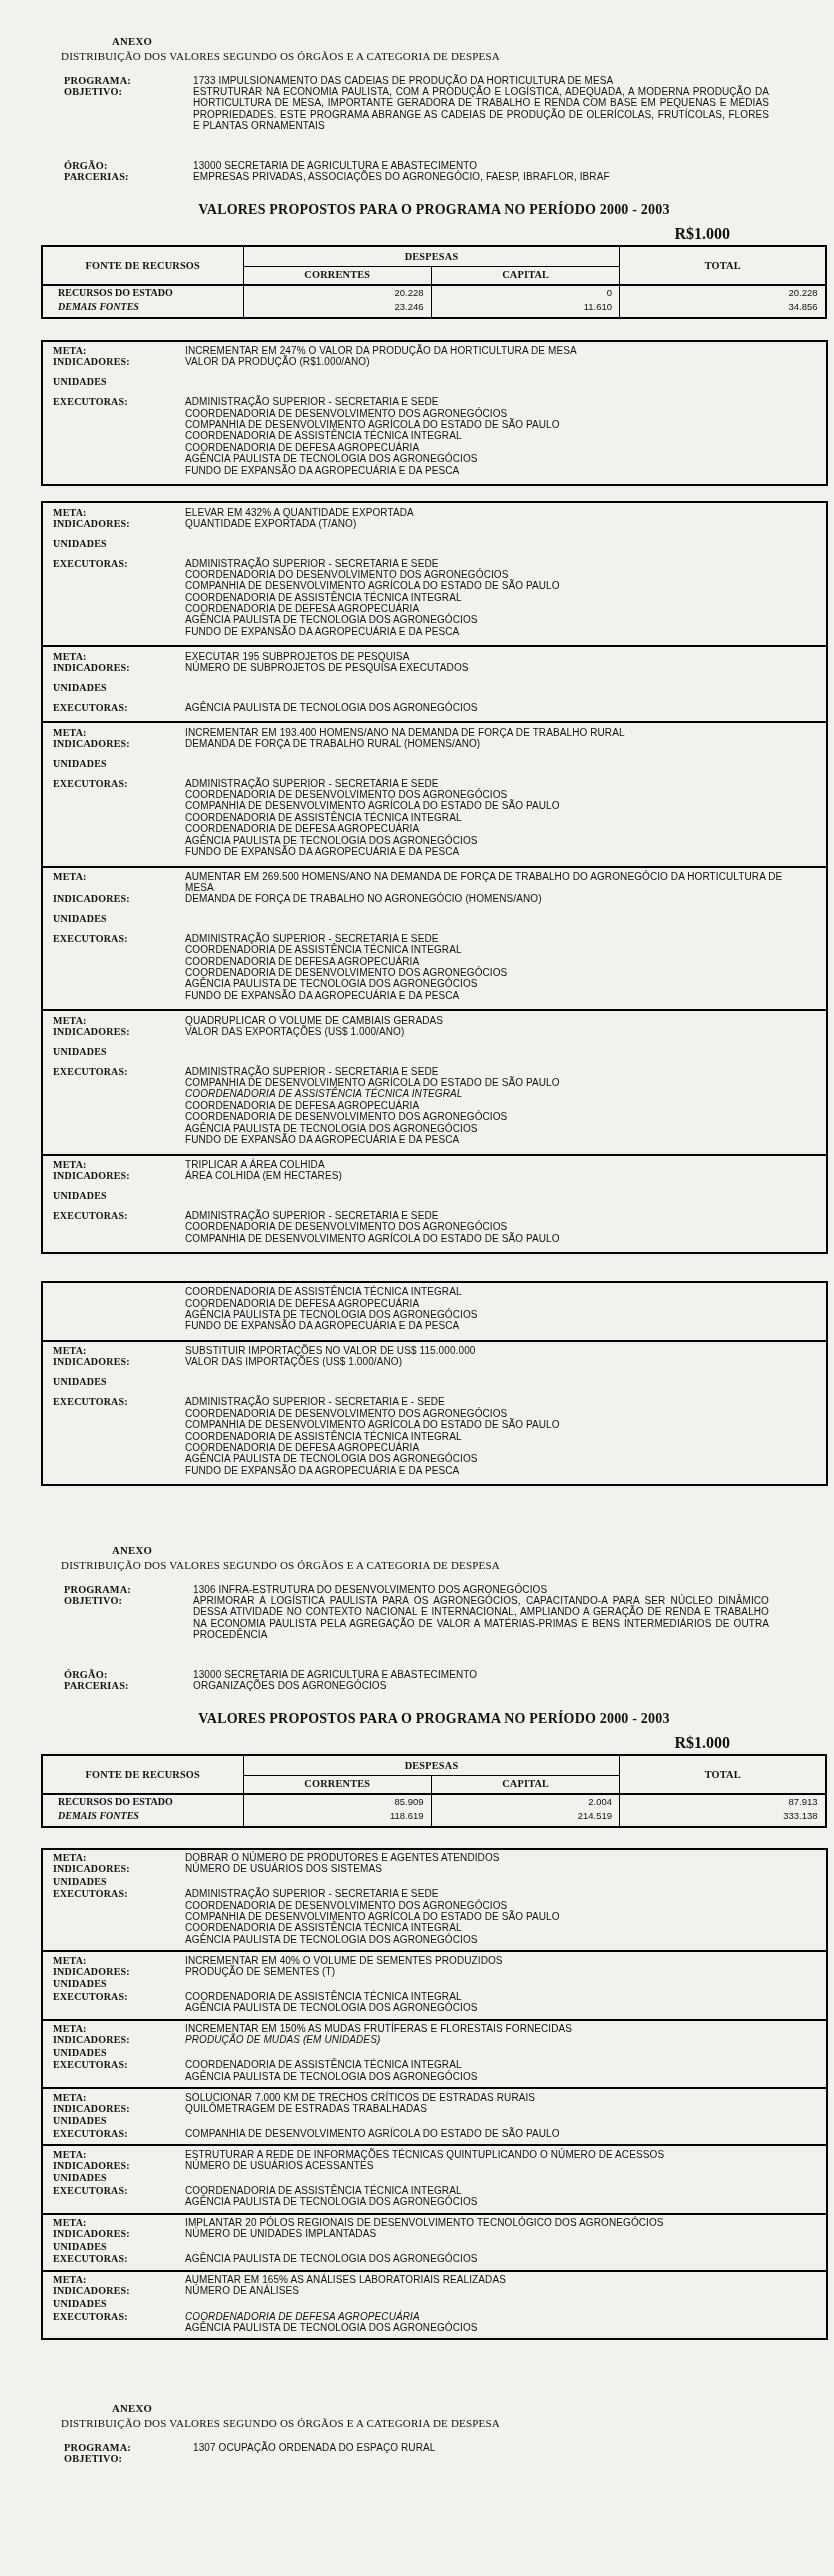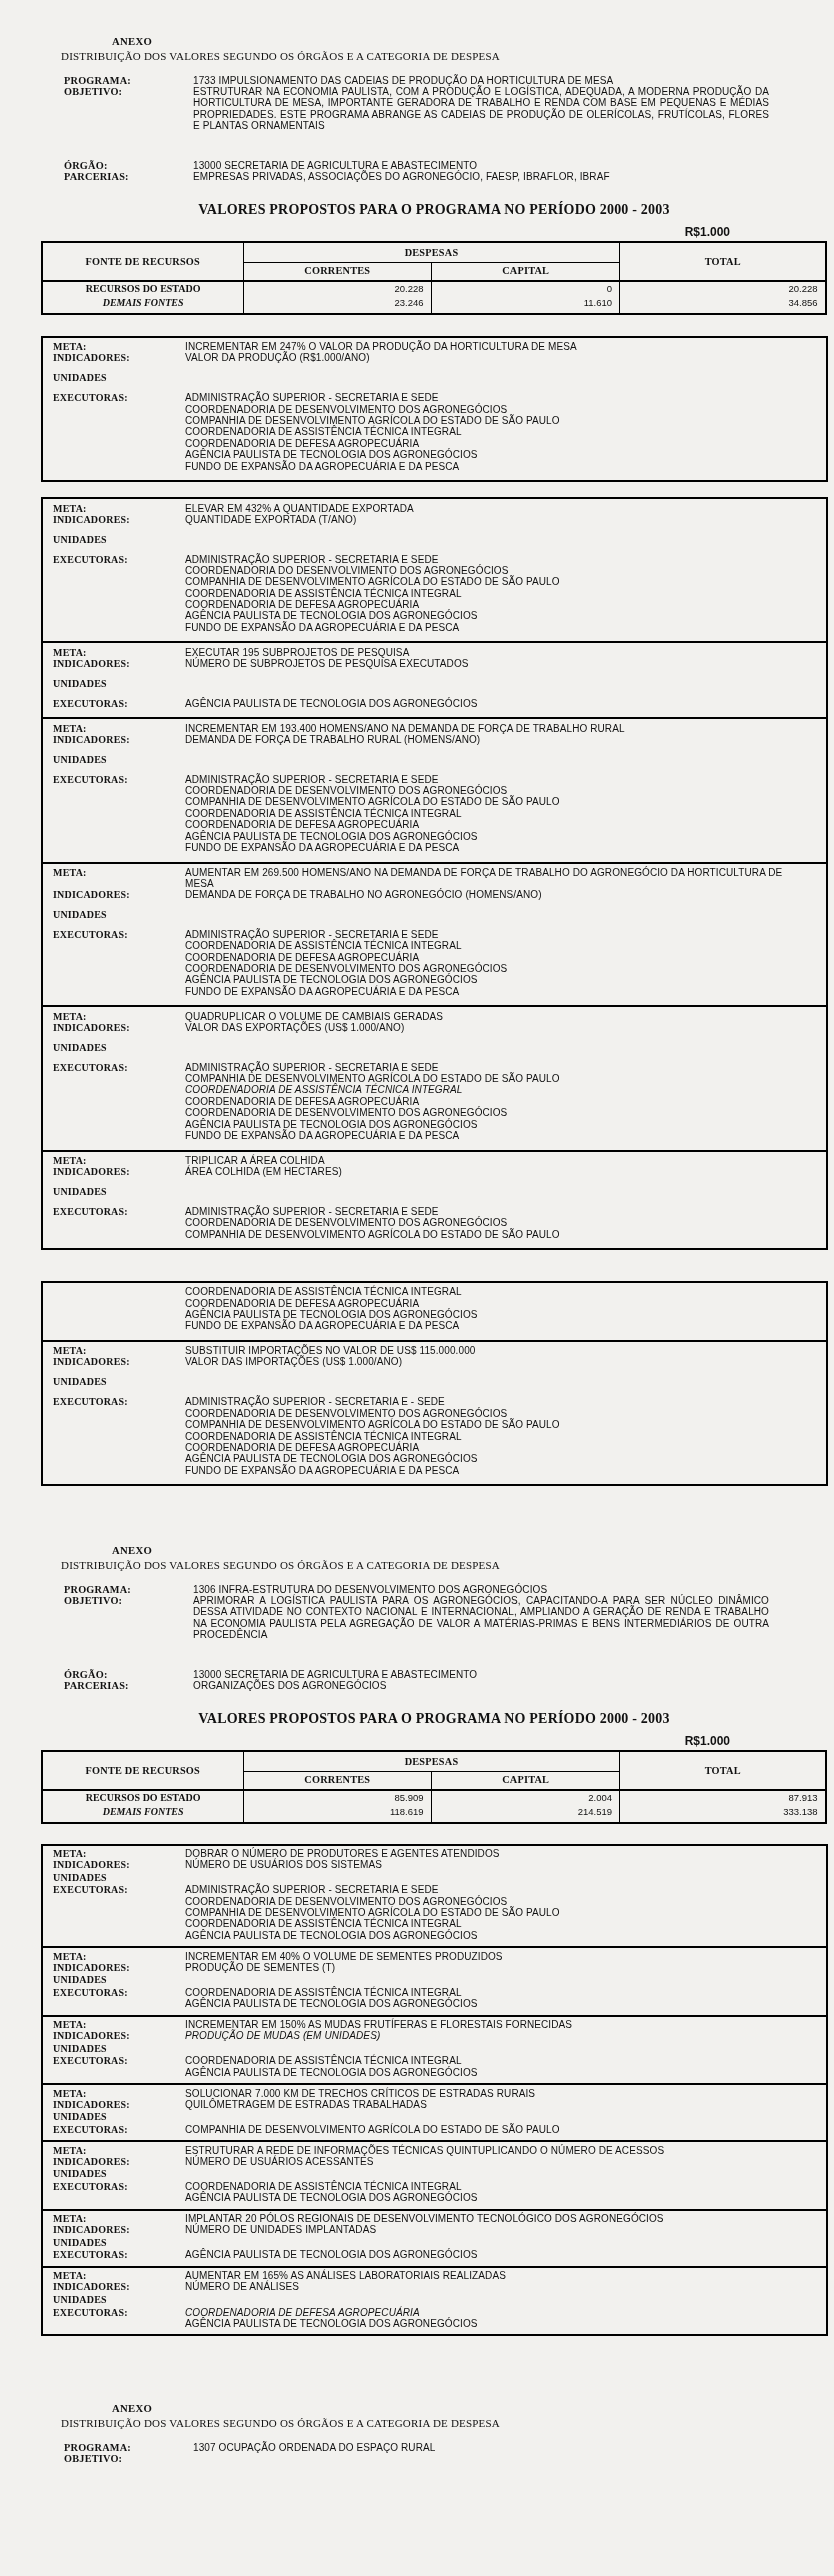--- a/index.html
+++ b/index.html
@@ -36,41 +36,41 @@
     font-weight:bold;font-size:10.3px;line-height:11.4px;letter-spacing:0.2px;
   }
   .i-value{width:576px;font-size:10px;line-height:11.4px;text-align:justify;letter-spacing:0.1px;}
   .mt34{margin-top:28px;}
   .tbl-title{
     width:786px;margin-left:25px;margin-top:20px;text-align:center;
     font-family:"Liberation Serif",serif;font-weight:bold;font-size:14px;letter-spacing:0.2px;
   }
   .tbl-unit{
     width:786px;margin-left:25px;margin-top:6.6px;text-align:right;padding-right:97px;box-sizing:border-box;
-    font-family:Liberation Sans, sans-serif;font-weight:bold;font-size:12px;
+    font-family:Liberation Serif, serif;font-weight:bold;font-size:16px;
   }
   table.fund-table{
     border-collapse:collapse;width:786px;margin-left:25px;margin-top:1.6px;
     border:2.1px solid #000;table-layout:fixed;
   }
   .fund-table th{
     font-family:"Liberation Serif",serif;font-weight:bold;font-size:10.3px;letter-spacing:0.2px;
     padding:4.1px 3.3px;
   }
   .c-fonte{width:193px;border-right:1.6px solid #000;}
   .c-total{width:198px;border-left:1.6px solid #000;}
   .c-desp{border-bottom:1.6px solid #000;}
   .c-sub{padding:2.5px 3.3px 3.3px 3.3px !important;}
   .c-sub + .c-sub{border-left:1.6px solid #000;}
   .fund-table td{font-size:9.5px;padding:1.6px 7.4px 2.5px 7.4px;}
   tr.data-row:first-of-type td{border-top:0;}
   tr.first-data td{border-top:2.1px solid #000;}
   td.t-fonte{
     font-family:"Liberation Serif",serif;font-weight:bold;font-size:10px;
-    border-right:1.6px solid #000;padding-left:8px;text-align:center;
+    border-right:1.6px solid #000;padding-left:15px;
   }
   td.t-num{text-align:right;}
   td.t-cap{border-right:1.6px solid #000;}
   tr.demais td{padding-top:0;padding-bottom:5px;}
   tr.demais td.t-fonte{font-style:italic;}
 
   .meta-group{
     margin-left:25px;width:783px;border:2.1px solid #000;background:transparent;
   }
   .mg-a{margin-top:21.4px;}

